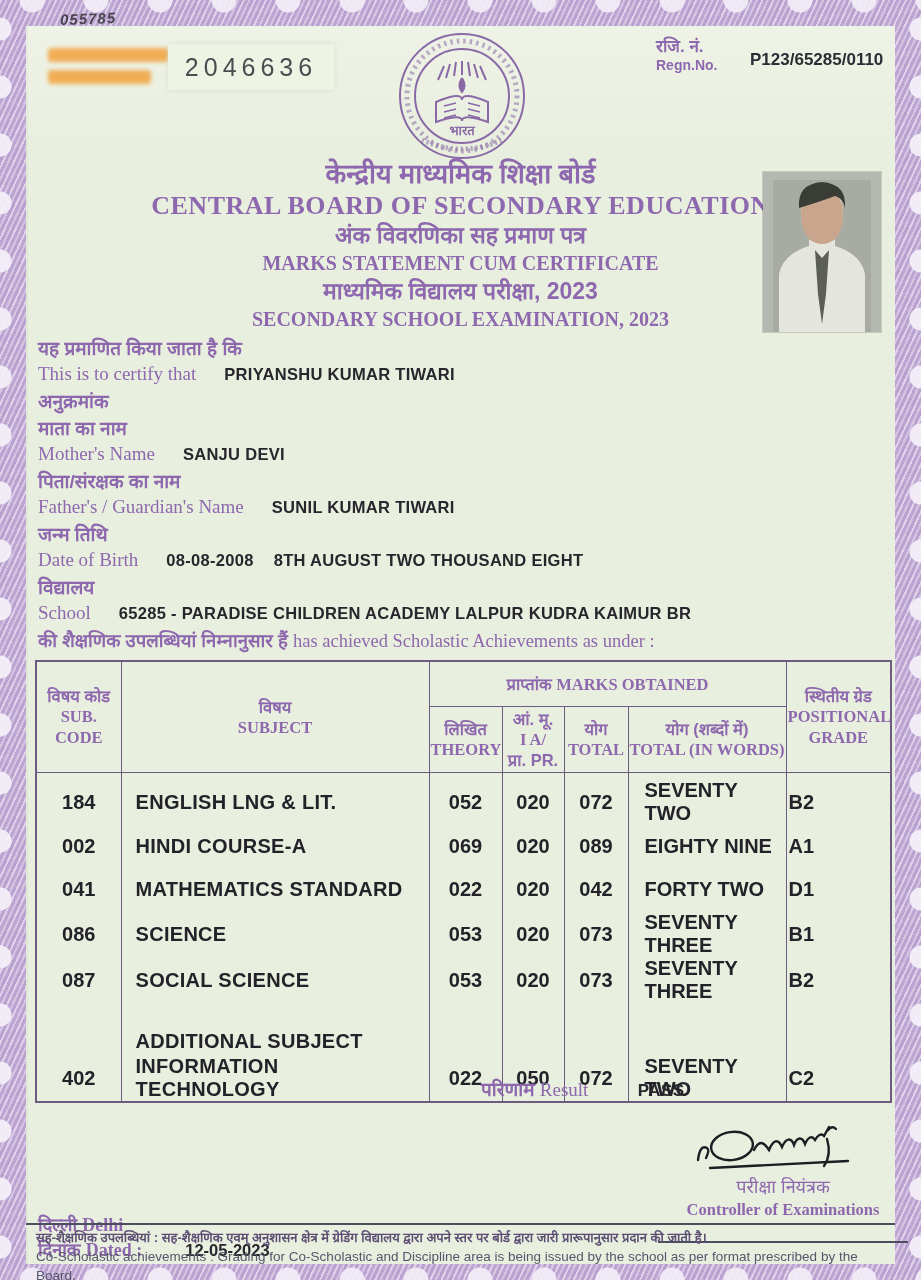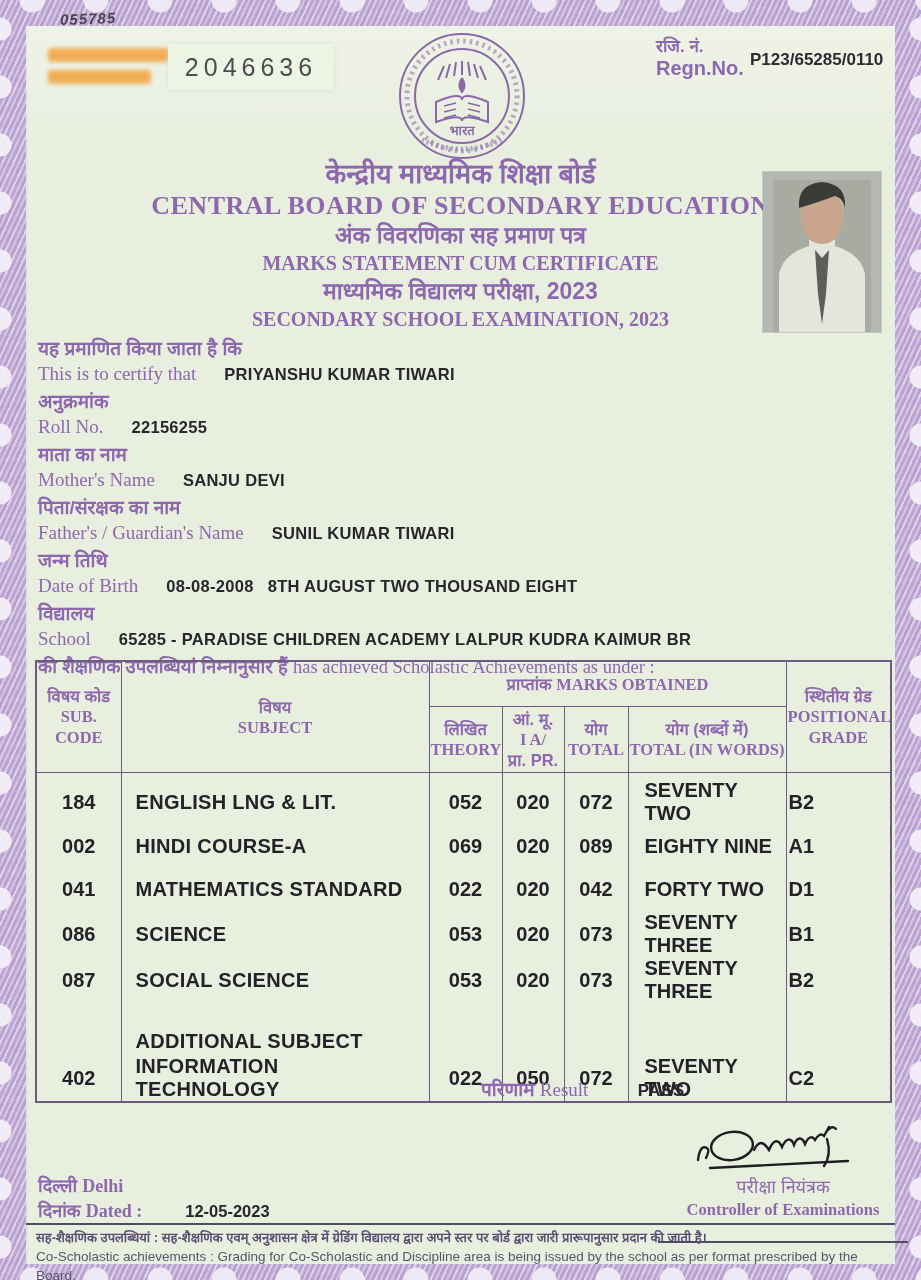--- a/index.html
+++ b/index.html
@@ -47,21 +47,21 @@
   .stamp-faded { position:absolute; left:22px; top:22px; width:120px; height:46px; filter:blur(2px); opacity:.85; }
   .stamp-faded .bar { height:14px; border-radius:3px; background:#f2a23c; margin-bottom:8px; }
   .stamp-faded .bar:last-child { width:86%; }
   .number-box { position:absolute; left:142px; top:18px; width:166px; height:46px;
     background:#eef4e4; box-shadow:0 0 6px rgba(0,0,0,.08);
     display:flex; align-items:center; justify-content:center;
     font-size:25px; color:#4c4c50; letter-spacing:5px; }
   .logo-wrap { position:absolute; left:368px; top:2px; width:136px; height:136px; }
   .regn-block { position:absolute; left:630px; top:8px; }
   .regn-block .l1 { font-size:17px; }
-  .regn-block .l2 { font-size:20px; font-weight:bold; }
+  .regn-block .l2 { font-size:14px; font-weight:bold; }
   .regn-value { position:absolute; left:724px; top:24px; font-size:17px; font-weight:bold; color:#2c2c34; }
 
   
   .titles { position:absolute; left:0; top:132px; width:100%; text-align:center; }
   .titles .t1 { font-size:27px; line-height:33px; font-weight:bold; }
   .titles .t2 { font-size:26px; line-height:30px; font-weight:bold; letter-spacing:.5px; }
   .titles .t3 { font-size:23px; line-height:29px; font-weight:bold; }
   .titles .t4 { font-size:20px; line-height:27px; font-weight:bold; }
   .titles .t5 { font-size:23px; line-height:29px; font-weight:bold; }
   .titles .t6 { font-size:20px; line-height:27px; font-weight:bold; }
@@ -113,21 +113,21 @@
   .result-line .val { font-size:17px; margin-left:44px; letter-spacing:.5px; }
 
   
   .controller { position:absolute; left:632px; top:1090px; width:250px; text-align:center; }
   .controller .sig { display:block; margin:0 auto -4px auto; }
   .controller .hi-t { font-size:18px; font-weight:normal; color:#8d68ae; line-height:23px; }
   .controller .en-t { font-family:"Liberation Serif", serif; font-size:16.5px; font-weight:bold;
     color:#8d68ae; line-height:22px; border-bottom:2px solid #4d4d60; padding-bottom:20px; }
 
   
-  .place-date { position:absolute; left:12px; top:1148px; font-size:18px; line-height:25px; }
+  .place-date { position:absolute; left:12px; top:1187px; font-size:18px; line-height:25px; }
   .place-date .en { font-family:"Liberation Serif", serif; font-weight:bold; }
   .place-date .hindi { font-size:18px; }
   .place-date .val { font-size:16.5px; margin-left:38px; }
 
   
   .footer-divider { position:absolute; left:0; right:0; top:1197px; border-top:2px solid #4d4d60; }
   .footnote { position:absolute; left:10px; top:1203px; width:852px; }
   .footnote .f-hi { font-size:13px; line-height:18px; color:#5d4f74; font-weight:bold; }
   .footnote .f-en { font-size:13.5px; line-height:19px; color:#55566b; }
 </style>
@@ -196,33 +196,32 @@
       </svg>
     </div>
 
     <div class="details">
       <div class="field">
         <div class="hl purple hindi">यह प्रमाणित किया जाता है कि</div>
         <div class="row"><span class="el purple">This is to certify that</span><span class="val">PRIYANSHU KUMAR TIWARI</span></div>
       </div>
       <div class="field">
         <div class="hl purple hindi">अनुक्रमांक</div>
-        <div class="row"><span class="el purple">Roll No.</span><span class="val">22156255</span></div>
       </div>
       <div class="field">
         <div class="hl purple hindi">माता का नाम</div>
         <div class="row"><span class="el purple">Mother's Name</span><span class="val">SANJU DEVI</span></div>
       </div>
       <div class="field">
         <div class="hl purple hindi">पिता/संरक्षक का नाम</div>
         <div class="row"><span class="el purple">Father's / Guardian's Name</span><span class="val">SUNIL KUMAR TIWARI</span></div>
       </div>
       <div class="field">
         <div class="hl purple hindi">जन्म तिथि</div>
-        <div class="row"><span class="el purple">Date of Birth</span><span class="val">08-08-2008</span><span class="val" style="margin-left:14px">8TH AUGUST TWO THOUSAND  EIGHT</span></div>
+        <div class="row"><span class="el purple">Date of Birth</span><span class="val">08-08-2008</span><span class="val" style="margin-left:20px">8TH AUGUST TWO THOUSAND  EIGHT</span></div>
       </div>
       <div class="field">
         <div class="hl purple hindi">विद्यालय</div>
         <div class="row"><span class="el purple">School</span><span class="val">65285 - PARADISE CHILDREN ACADEMY LALPUR KUDRA KAIMUR BR</span></div>
       </div>
       <div class="ach-line purple">
         <span class="hindi">की शैक्षणिक उपलब्धियां निम्नानुसार हैं</span>
         <span class="en">has achieved Scholastic Achievements as under :</span>
       </div>
     </div>

